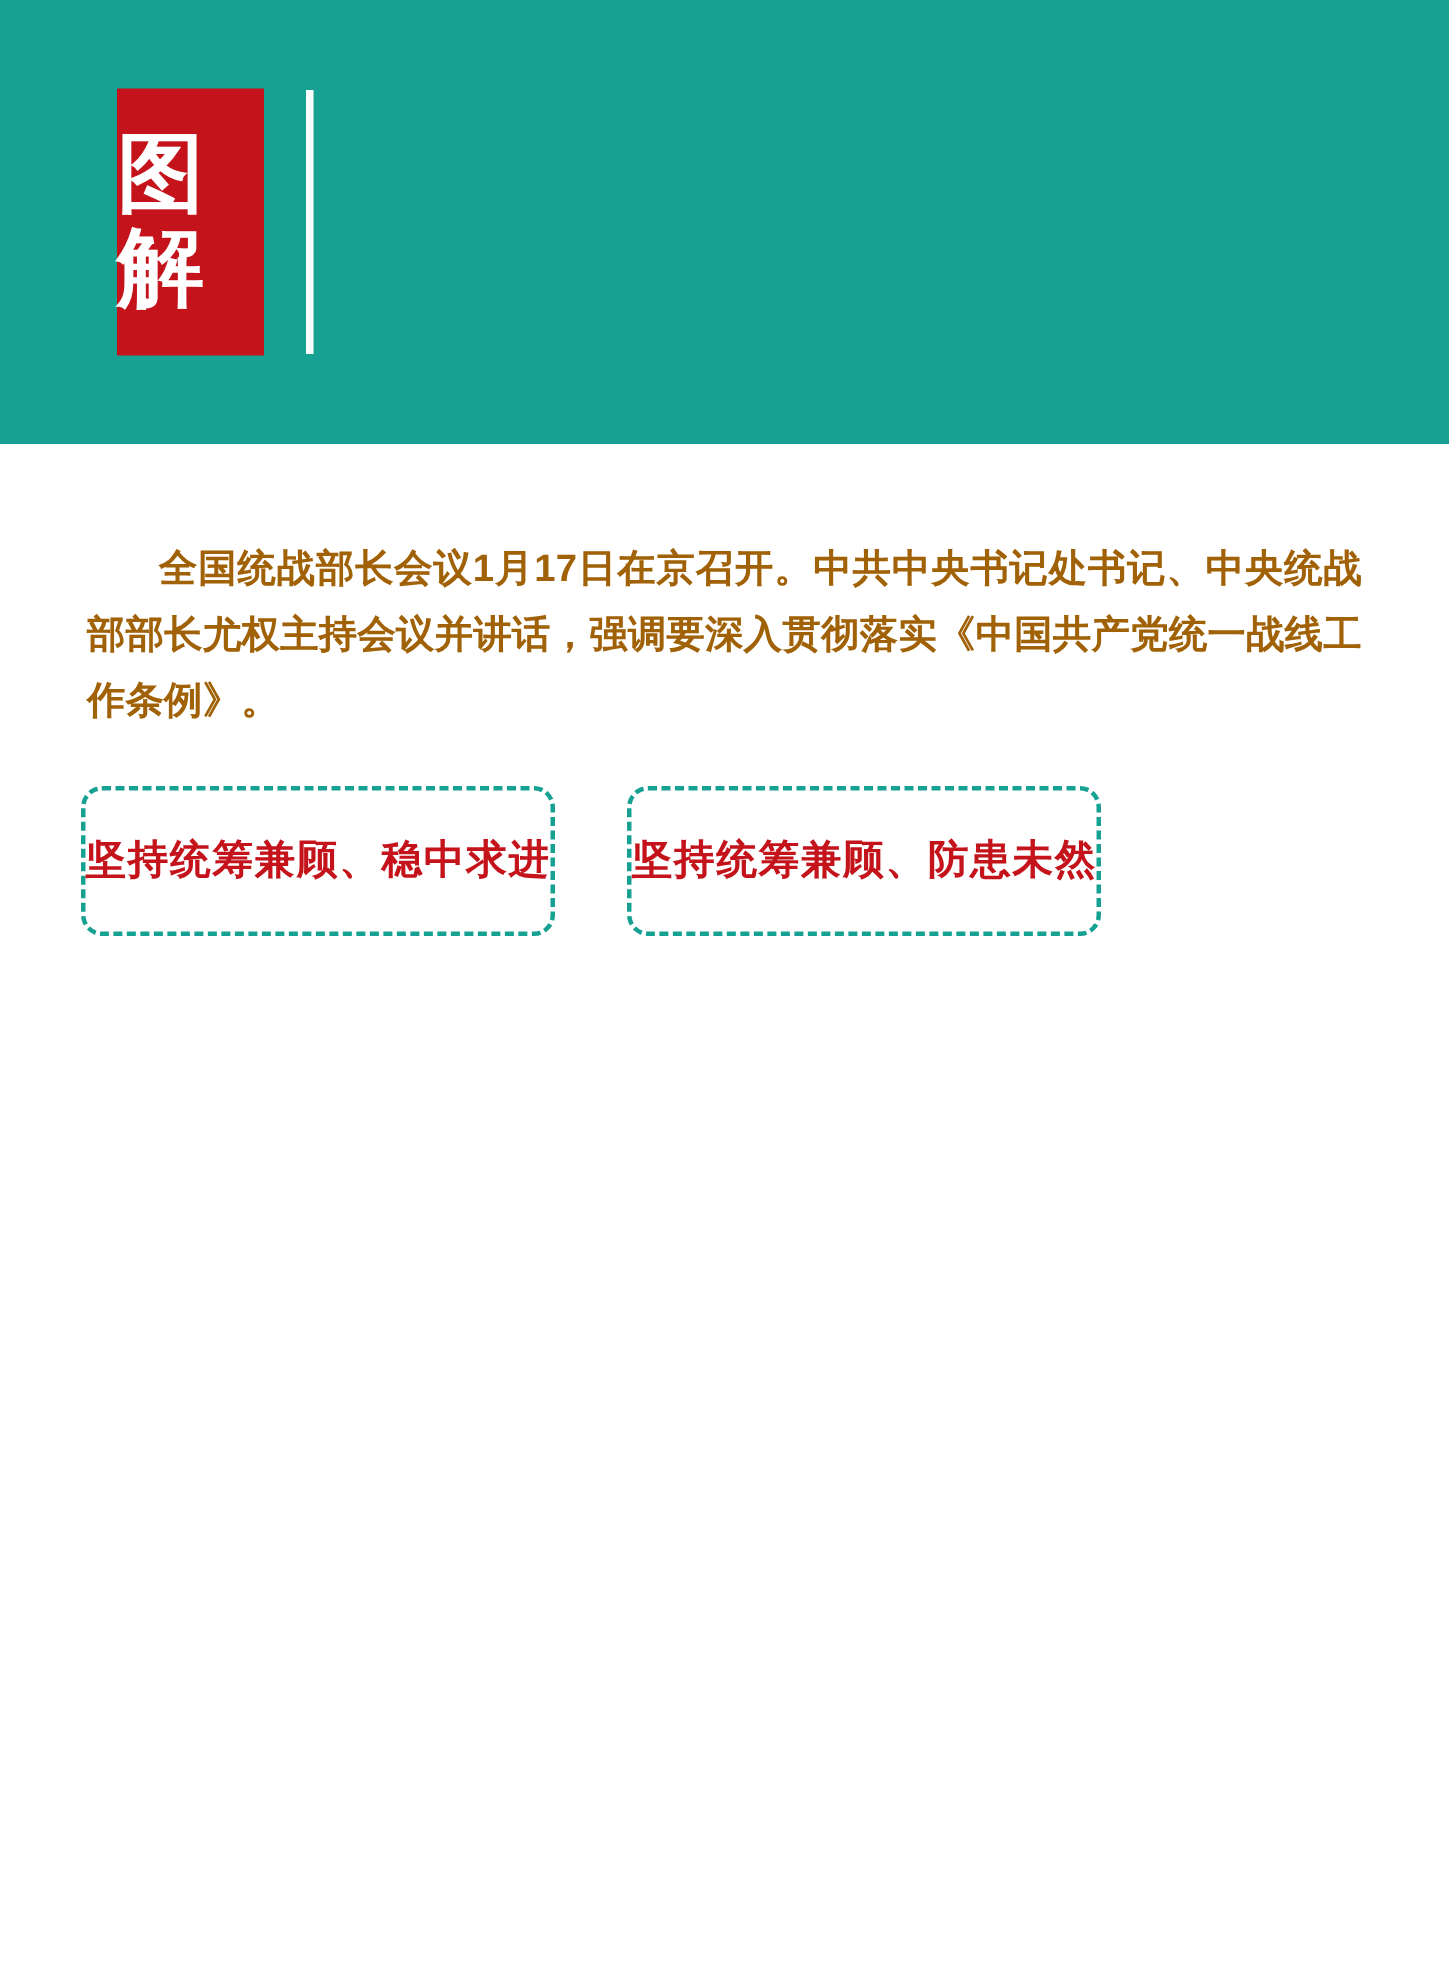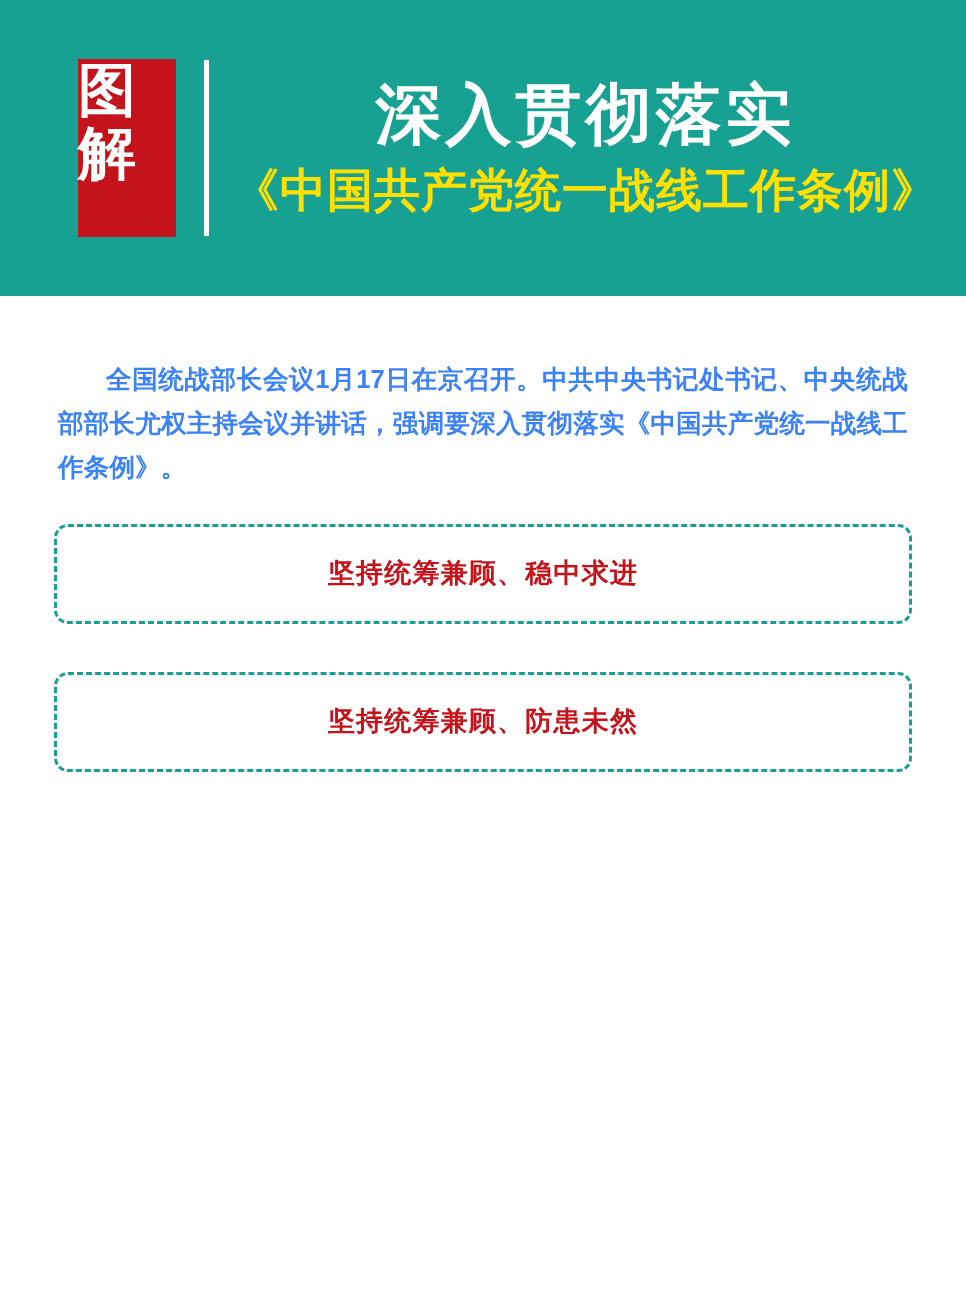--- a/index.html
+++ b/index.html
@@ -33,20 +33,21 @@
   }
   .banner-badge {
     width: 98px;
     height: 178px;
     margin-left: 78px;
     background: #c4131b;
     color: #ffffff;
     display: flex;
     flex-direction: column;
     align-items: center;
+    justify-content: center;
     font-weight: bold;
     font-size: 58px;
     line-height: 1.08;
     letter-spacing: 0;
     box-sizing: border-box;
   }
   .banner-divider {
     width: 5px;
     height: 176px;
     background: #ffffff;
@@ -76,34 +77,34 @@
     font-weight: bold;
     letter-spacing: 1px;
     line-height: 1.25;
     margin-top: 8px;
     white-space: nowrap;
   }
 
   
   .intro {
     margin: 62px 58px 0 58px;
-    color: #3b82f6;
+    color: #a16207;
     font-size: 25.5px;
     font-weight: bold;
     line-height: 1.72;
     text-align: justify;
     text-indent: 48px;
     letter-spacing: 0.2px;
   }
 
   
   .cards {
     margin: 34px 54px 0 54px;
     display: flex;
-    flex-direction: column;
+    flex-direction: row;
     gap: 48px;
   }
   .card {
     height: 100px;
     border: 3px dashed #17a193;
     border-radius: 14px;
     display: flex;
     align-items: center;
     justify-content: center;
     box-sizing: border-box;
@@ -121,24 +122,20 @@
 </head>
 <body>
 
 <div class="page">
 
   <div class="banner">
     <div class="banner-badge">
       <span>图解</span>
     </div>
     <div class="banner-divider"></div>
-    <div class="banner-titles">
-      <div class="banner-title-main">深入贯彻落实</div>
-      <div class="banner-title-sub">《中国共产党统一战线工作条例》</div>
-    </div>
   </div>
 
   <p class="intro">全国统战部长会议1月17日在京召开。中共中央书记处书记、中央统战部部长尤权主持会议并讲话，强调要深入贯彻落实《中国共产党统一战线工作条例》。</p>
 
   <div class="cards">
     <div class="card">
       <span class="card-label">坚持统筹兼顾、稳中求进</span>
     </div>
     <div class="card">
       <span class="card-label">坚持统筹兼顾、防患未然</span>

